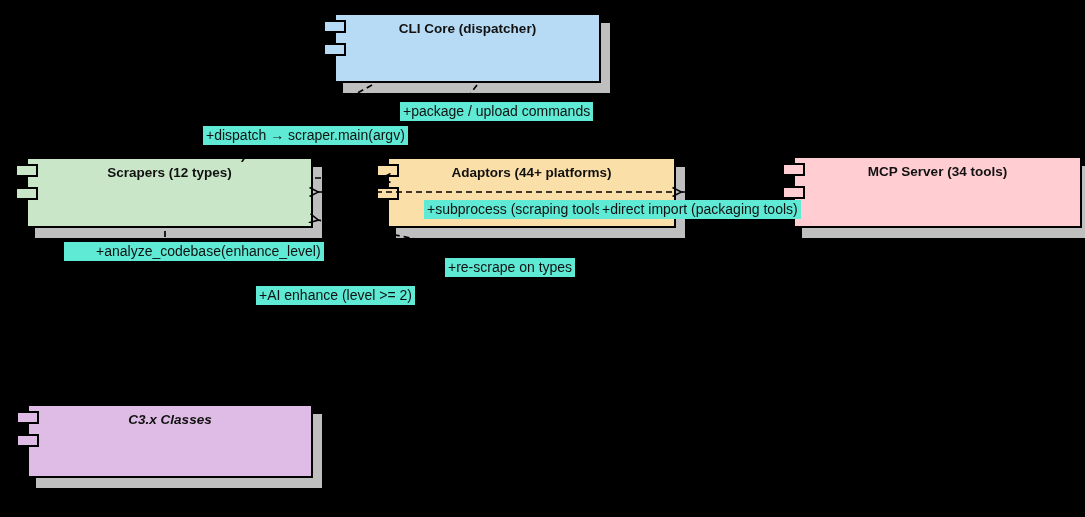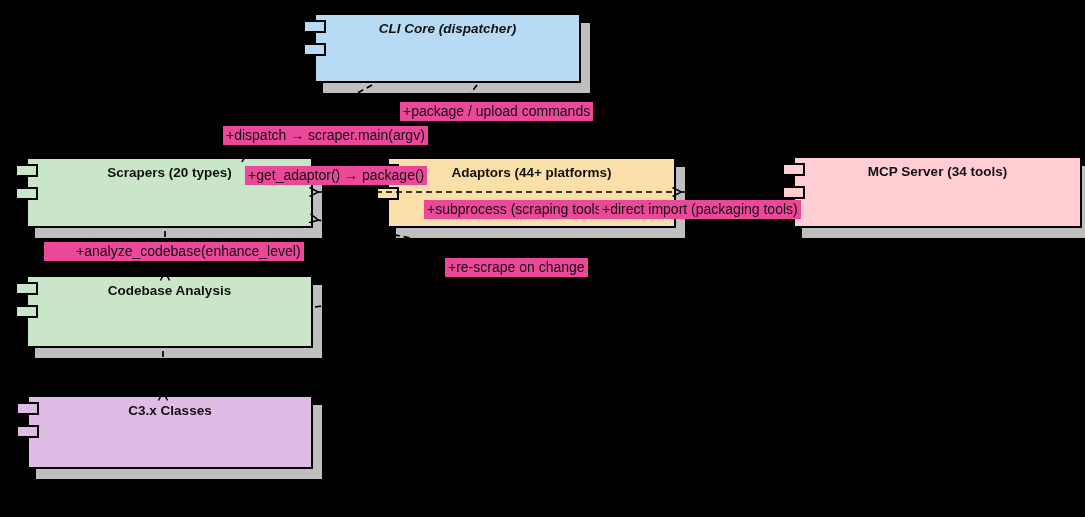--- a/index.html
+++ b/index.html
@@ -21,42 +21,42 @@
     font-size:13.5px;font-weight:bold;color:#111;white-space:nowrap;
   }
   .component .tab{
     position:absolute;left:-11px;width:23px;height:13px;
     background:var(--fill,#ccc);border:2px solid #000;box-sizing:border-box;z-index:2;
   }
   .component .tab.t1{top:7px;}
   .component .tab.t2{top:30px;}
   #edges{position:absolute;left:0;top:0;z-index:3;}
   .edge-label{
-    position:absolute;z-index:4;background:#ec4899;color:#111;
+    position:absolute;z-index:4;background:#5eead4;color:#111;
     font-size:14px;line-height:17px;padding:1px 3px;white-space:nowrap;
   }
 </style>
 </head>
 <body>
 
 <div id="stage">
 
-  <div class="component" style="left: 314px; top: 13px; width: 267px; height: 70px; font-style: italic; --fill: #B7DBF4;">
+  <div class="component" style="left: 334px; top: 13px; width: 267px; height: 70px; --fill: #B7DBF4;">
     <div class="shadow"></div>
     <div class="box">
       <span class="title">CLI Core (dispatcher)</span>
     </div>
     <div class="tab t1"></div>
     <div class="tab t2"></div>
   </div>
 
   <div class="component" style="left: 26px; top: 157px; width: 287px; height: 71px; --fill: #C9E7C8;">
     <div class="shadow"></div>
     <div class="box">
-      <span class="title">Scrapers (20 types)</span>
+      <span class="title">Scrapers (12 types)</span>
     </div>
     <div class="tab t1"></div>
     <div class="tab t2"></div>
   </div>
 
   <div class="component" style="left: 387px; top: 157px; width: 289px; height: 71px; --fill: #FBDFA9;">
     <div class="shadow"></div>
     <div class="box">
       <span class="title">Adaptors (44+ platforms)</span>
     </div>
@@ -66,32 +66,24 @@
 
   <div class="component" style="left: 793px; top: 156px; width: 289px; height: 72px; --fill: #FFCDD2;">
     <div class="shadow"></div>
     <div class="box">
       <span class="title">MCP Server (34 tools)</span>
     </div>
     <div class="tab t1"></div>
     <div class="tab t2"></div>
   </div>
 
-  <div class="component" style="left: 26px; top: 275px; width: 287px; height: 73px; --fill: #C9E7C8;">
-    <div class="shadow"></div>
-    <div class="box">
-      <span class="title">Codebase Analysis</span>
-    </div>
-    <div class="tab t1"></div>
-    <div class="tab t2"></div>
-  </div>
 
 
 
-  <div class="component" style="left: 27px; top: 395px; width: 286px; height: 74px; --fill: #DFBCE5;">
+  <div class="component" style="left: 27px; top: 404px; width: 286px; height: 74px; font-style: italic; --fill: #DFBCE5;">
     <div class="shadow"></div>
     <div class="box">
       <span class="title">C3.x Classes</span>
     </div>
     <div class="tab t1"></div>
     <div class="tab t2"></div>
   </div>
 
   <svg id="edges" width="1085" height="517">
     <defs>
@@ -107,27 +99,27 @@
       <path d="M672,192 L318,192" marker-end="url(#openArrow)"></path>
       <path d="M596,274 L318,220" marker-end="url(#openArrow)"></path>
       <path d="M165,231 L165,272" marker-end="url(#openArrow)"></path>
       <path d="M315,307 L382,298" marker-end="url(#openArrow)"></path>
       <path d="M163,351 L163,392" marker-end="url(#openArrow)"></path>
     </g>
   </svg>
 
   <div class="edge-label" style="left:400px;top:102px;">+package / upload commands</div>
 
-  <div class="edge-label" style="left:203px;top:126px;margin-left:20px;">+dispatch → scraper.main(argv)</div>
+  <div class="edge-label" style="left:203px;top:126px;">+dispatch → scraper.main(argv)</div>
 
-  <div class="edge-label" style="left:245px;top:166px;">+get_adaptor() → package()</div>
 
   <div class="edge-label" style="left:424px;top:200px;">+subprocess (scraping tools)</div>
 
   <div class="edge-label" style="left:599px;top:200px;">+direct import (packaging tools)</div>
 
-  <div class="edge-label" style="left:44px;top:242px;padding-left:32px;">+analyze_codebase(enhance_level)</div>
+  <div class="edge-label" style="left:64px;top:242px;padding-left:32px;">+analyze_codebase(enhance_level)</div>
 
-  <div class="edge-label" style="left:445px;top:258px;">+re-scrape on change</div>
+  <div class="edge-label" style="left:445px;top:258px;">+re-scrape on types</div>
 
+  <div class="edge-label" style="left:256px;top:286px;">+AI enhance (level &gt;= 2)</div>
 
 
 </div>
 
 </body></html>

